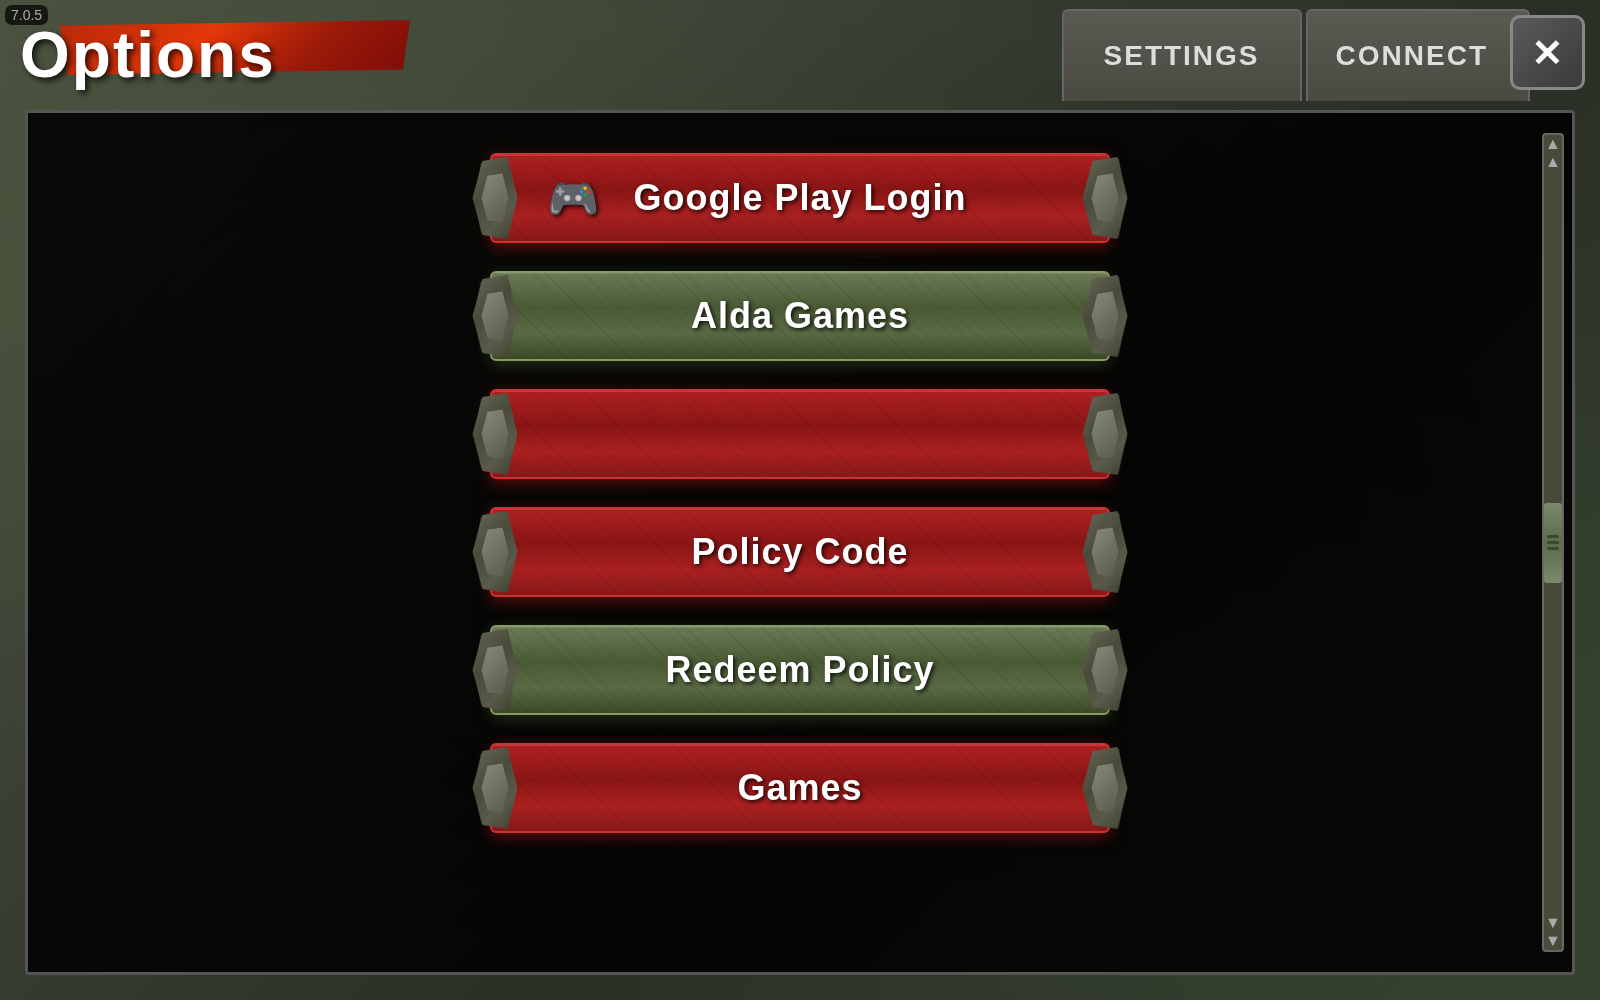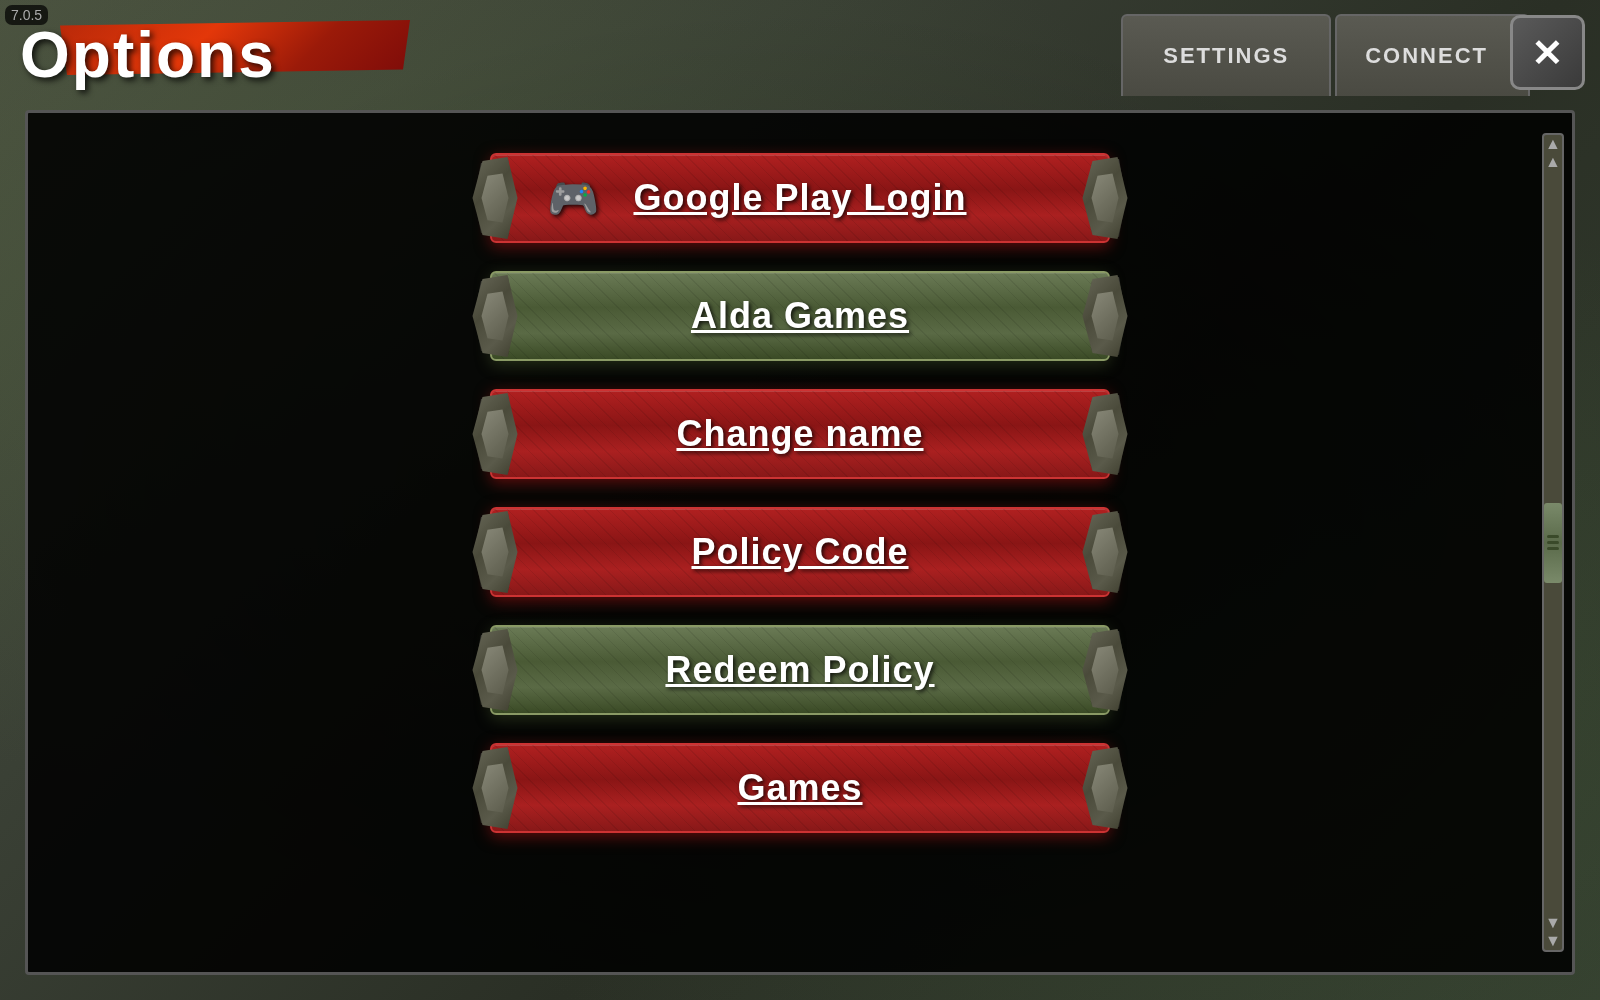--- a/index.html
+++ b/index.html
@@ -85,28 +85,28 @@
     #tabs {
       display: flex;
       align-items: flex-end;
       gap: 4px;
       margin-left: auto;
       margin-right: 70px;
       padding-bottom: 0;
     }
 
     .tab {
-      height: 82px;
+      height: 92px;
       padding: 0 40px;
       display: flex;
       align-items: center;
       justify-content: center;
       cursor: pointer;
       border-radius: 6px 6px 0 0;
-      font-size: 22px;
+      font-size: 28px;
       font-weight: 900;
       letter-spacing: 2px;
       border: 2px solid #666;
       border-bottom: none;
       position: relative;
     }
 
     .tab-settings {
       background: linear-gradient(180deg, #5a5a52 0%, #4a4a42 100%);
       color: #ddd;
@@ -297,21 +297,20 @@
       left: 55px;
       top: 50%;
       transform: translateY(-50%);
       font-size: 42px;
       z-index: 2;
     }
 
     .btn-label {
       position: relative;
       z-index: 2;
-      text-decoration: underline;
     }
 
     
     .btn-left-handle {
       position: absolute;
       left: -22px;
       top: 50%;
       transform: translateY(-50%);
       width: 50px;
       height: 82px;
@@ -416,21 +415,20 @@
         </div>
     </div>
 
     <div class="game-btn btn-red">
       <div class="btn-texture"></div>
       <div class="btn-left-handle">
           <div class="handle-shape">
             <div class="handle-inner"></div>
           </div>
         </div>
-      <span class="btn-label">Change name</span>
       <div class="btn-right-handle">
           <div class="handle-shape">
             <div class="handle-inner"></div>
           </div>
         </div>
     </div>
 
     <div class="game-btn btn-red">
       <div class="btn-texture"></div>
       <div class="btn-left-handle">

